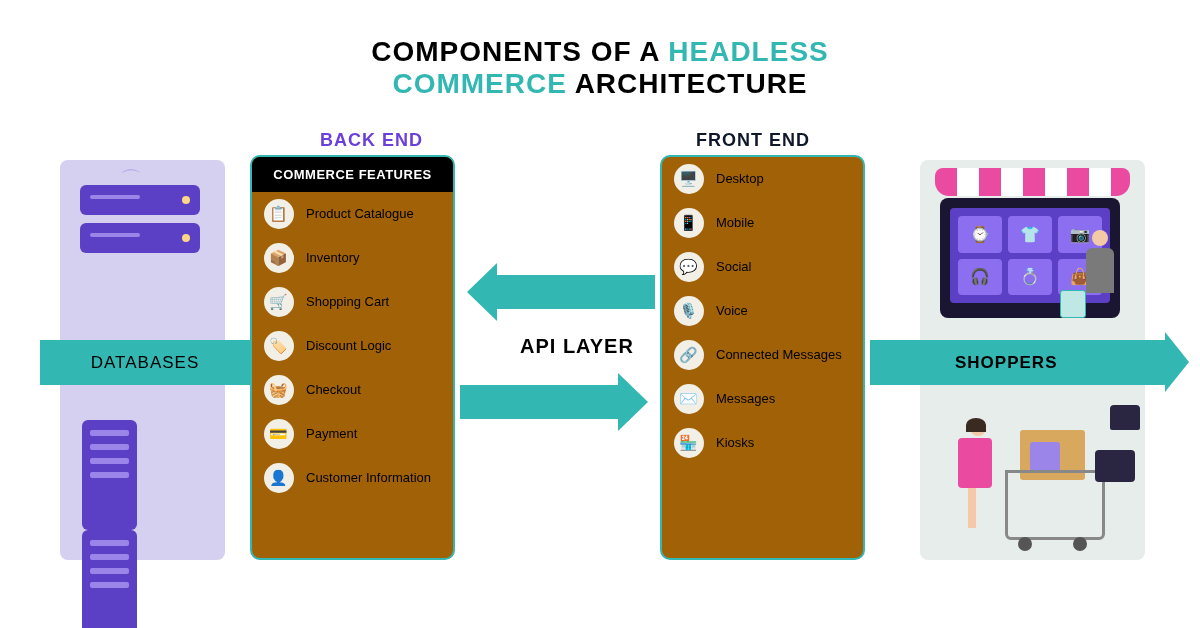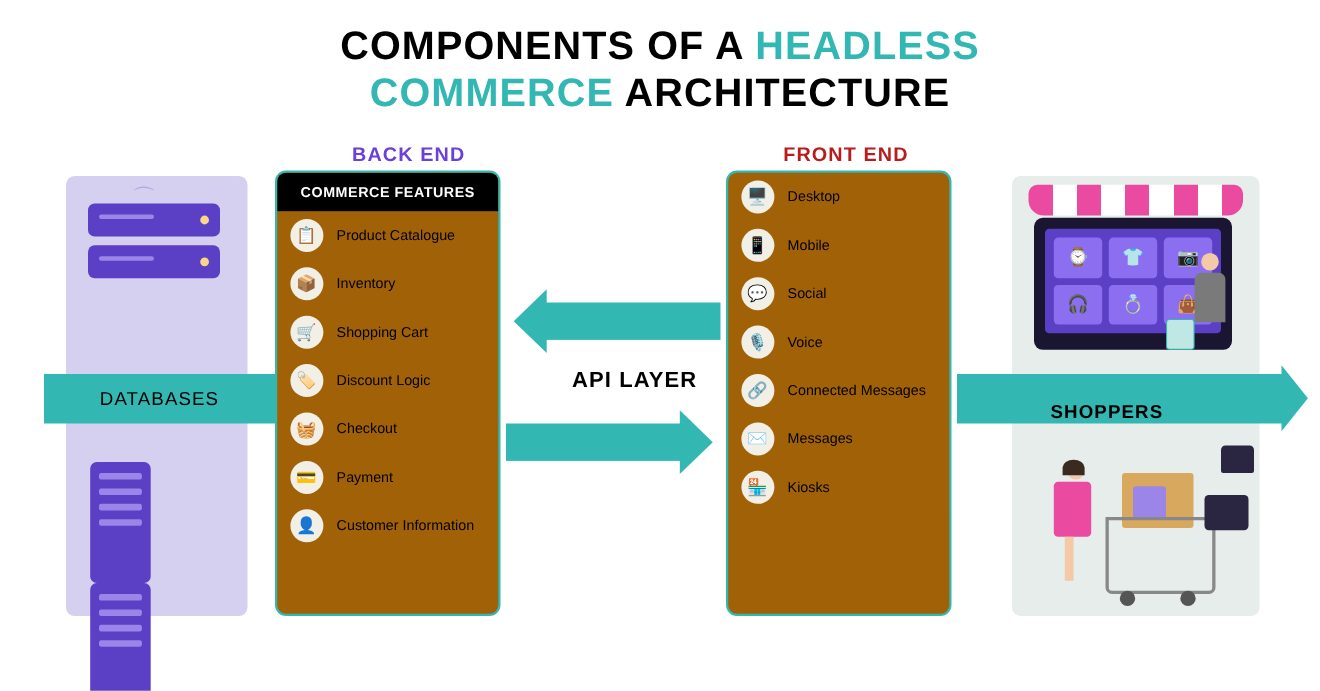--- a/index.html
+++ b/index.html
@@ -1,24 +1,24 @@
 <!DOCTYPE html>
 <html><head>
 <meta charset="utf-8">
 <style>
 * { margin:0; padding:0; box-sizing:border-box; }
 body { font-family: Arial, Helvetica, sans-serif; width:1200px; height:628px; background:#fff; position:relative; overflow:hidden; }
 
-.title { text-align:center; padding-top:21px; font-size:36px; font-weight:900; letter-spacing:1px; }
+.title { text-align:center; padding-top:36px; font-size:28px; font-weight:900; letter-spacing:1px; }
 .title .t1 { color:#000; }
 .title .t2 { color:#33b7b3; }
 
 .sub-label { position:absolute; font-weight:800; font-size:18px; letter-spacing:1px; }
 .sub-backend { left:320px; top:130px; color:#6b3fd9; }
-.sub-frontend { left:712px; top:130px; color:#b91c1c; }
+.sub-frontend { left:696px; top:130px; color:#0f172a; }
 
 
 .db-panel { position:absolute; left:60px; top:160px; width:165px; height:400px; background:#d5cff0; border-radius:8px; }
 .db-label { position:absolute; left:40px; top:340px; width:210px; height:45px; background:#33b7b3; display:flex; align-items:center; justify-content:center; font-weight:400; font-size:17px; letter-spacing:1px; color:#000; }
 
 
 .server-stack { position:absolute; left:80px; width:120px; }
 .server-top { top:185px; }
 .server-bottom { top:420px; }
 .server { background:#5b3fc4; border-radius:6px; height:30px; margin-bottom:8px; position:relative; }
@@ -42,21 +42,21 @@
 .arrow { position:absolute; background:#33b7b3; height:34px; }
 .arrow::after { content:''; position:absolute; width:0; height:0; top:-12px; border-top:29px solid transparent; border-bottom:29px solid transparent; }
 .arrow-left { left:495px; top:275px; width:160px; }
 .arrow-left::after { left:-28px; border-right:30px solid #33b7b3; }
 .arrow-right { left:460px; top:385px; width:160px; }
 .arrow-right::after { right:-28px; border-left:30px solid #33b7b3; }
 
 
 .shop-panel { position:absolute; left:920px; top:160px; width:225px; height:200px; background:#e6edeb; border-radius:8px; }
 .shop-panel2 { position:absolute; left:920px; top:370px; width:225px; height:190px; background:#e6edeb; border-radius:8px; }
-.shoppers-bar { position:absolute; left:870px; top:340px; width:297px; height:45px; background:#33b7b3; display:flex; align-items:flex-end; padding-left:85px; font-weight:800; font-size:17px; letter-spacing:1px; color:#000; }
+.shoppers-bar { position:absolute; left:870px; top:340px; width:297px; height:45px; background:#33b7b3; display:flex; align-items:center; padding-left:85px; font-weight:800; font-size:17px; letter-spacing:1px; color:#000; }
 .shoppers-bar::after { content:''; position:absolute; right:-22px; top:-8px; width:0; height:0; border-top:30px solid transparent; border-bottom:30px solid transparent; border-left:24px solid #33b7b3; }
 
 
 .awning { position:absolute; left:935px; top:168px; width:195px; height:28px; background:repeating-linear-gradient(90deg,#ea4aa0 0 22px,#fff 22px 44px); border-radius:8px 8px 14px 14px; z-index:2; }
 .laptop { position:absolute; left:940px; top:198px; width:180px; height:120px; background:#1a1530; border-radius:8px; }
 .laptop-screen { position:absolute; left:950px; top:208px; width:160px; height:95px; background:#5b3fc4; border-radius:4px; display:grid; grid-template-columns:1fr 1fr 1fr; gap:6px; padding:8px; }
 .laptop-screen div { background:#8c6ff0; border-radius:4px; display:flex; align-items:center; justify-content:center; font-size:16px; }
 .person1 { position:absolute; left:1080px; top:230px; width:40px; height:95px; }
 .person1 .head { width:16px; height:16px; background:#f4c9a8; border-radius:50%; margin:0 auto; }
 .person1 .body { width:28px; height:45px; background:#7a7a7a; border-radius:6px 6px 0 0; margin:2px auto 0; }

